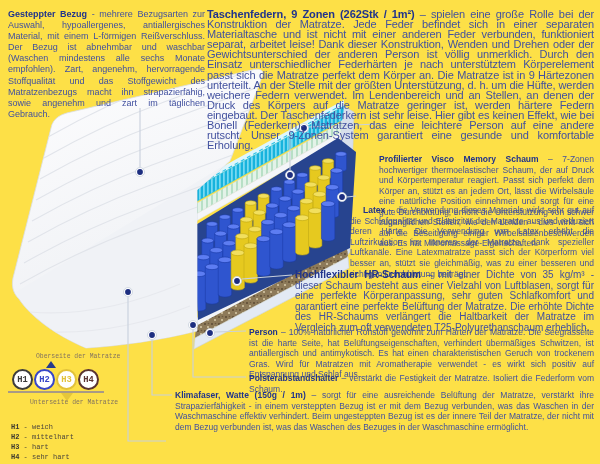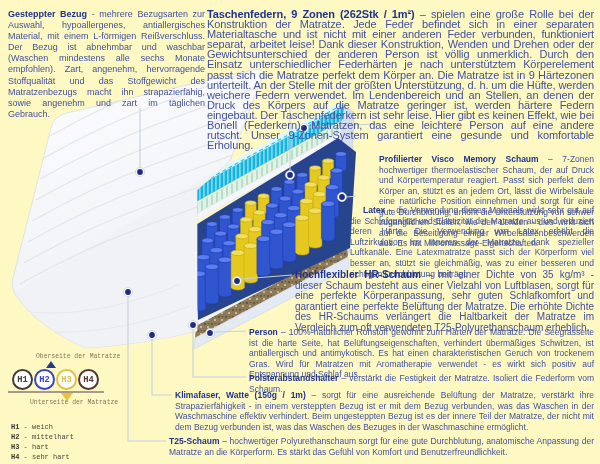--- a/index.html
+++ b/index.html
@@ -1,16 +1,16 @@
 <!DOCTYPE html>
 <html lang="de"><head>
 <meta charset="utf-8">
 <style>
   html,body{margin:0;padding:0;background:#fff;}
-  .stage{position:relative;width:600px;height:464px;background:#fef9c3;overflow:hidden;
+  .stage{position:relative;width:600px;height:464px;background:#fde047;overflow:hidden;
          font-family:"Liberation Sans",sans-serif;}
   svg.layer{position:absolute;left:0;top:0;pointer-events:none;}
   .sec{position:absolute;text-align:justify;color:#41509f;}
   .sec p{margin:0;}
   .sec b{color:#20338c;font-weight:bold;}
   .s-bezug  {left:8px;  top:9px;   width:197px; font-size:9px;   line-height:11.1px;}
   .s-taschen{left:207px; top:9px;  width:387px; font-size:11px; line-height:10.1px; letter-spacing:-0.1px;}
   .s-profil {left:379px; top:110px; width:215px; font-size:8.5px; line-height:10.5px;margin-top:44px;}
   .s-latex  {left:350px; top:193px; width:244px; font-size:8.5px; line-height:10.6px;margin-top:12px;}
   .s-latex p{text-indent:13px;}
@@ -256,23 +256,20 @@
   </section>
 
   <section class="sec s-polster">
     <p><b>Polsterabstandshalter</b><span> – verstärkt die Festigkeit der Matratze. Isoliert die Federform vom Schaum.</span></p>
   </section>
 
   <section class="sec s-klima">
     <p><b>Klimafaser, Watte (150g / 1m)</b><span> – sorgt für eine ausreichende Belüftung der Matratze, verstärkt ihre Strapazierfähigkeit - in einem versteppten Bezug ist er mit dem Bezug verbunden, was das Waschen in der Waschmaschine effektiv verhindert. Beim ungesteppten Bezug ist es der innere Teil der Matratze, der nicht mit dem Bezug verbunden ist, was das Waschen des Bezuges in der Waschmaschine ermöglicht.</span></p>
   </section>
 
-  <section class="sec s-t25">
-    <p><b>T25-Schaum</b><span> – hochwertiger Polyurethanschaum sorgt für eine gute Durchblutung, anatomische Anpassung der Matratze an die Körperform. Es stärkt das Gefühl von Komfort und Benutzerfreundlichkeit.</span></p>
-  </section>
 
   <div class="legend">
     <div class="lg-top">Oberseite der Matratze</div>
     <div class="tri-up"></div>
     <div class="hc" style="left: 4px; border-color: rgb(61, 61, 61); color: rgb(61, 61, 61);">
         <span>H1</span>
       </div>
     <div class="hc" style="left: 26px; border-color: rgb(55, 70, 200); color: rgb(55, 70, 200);">
         <span>H2</span>
       </div>

